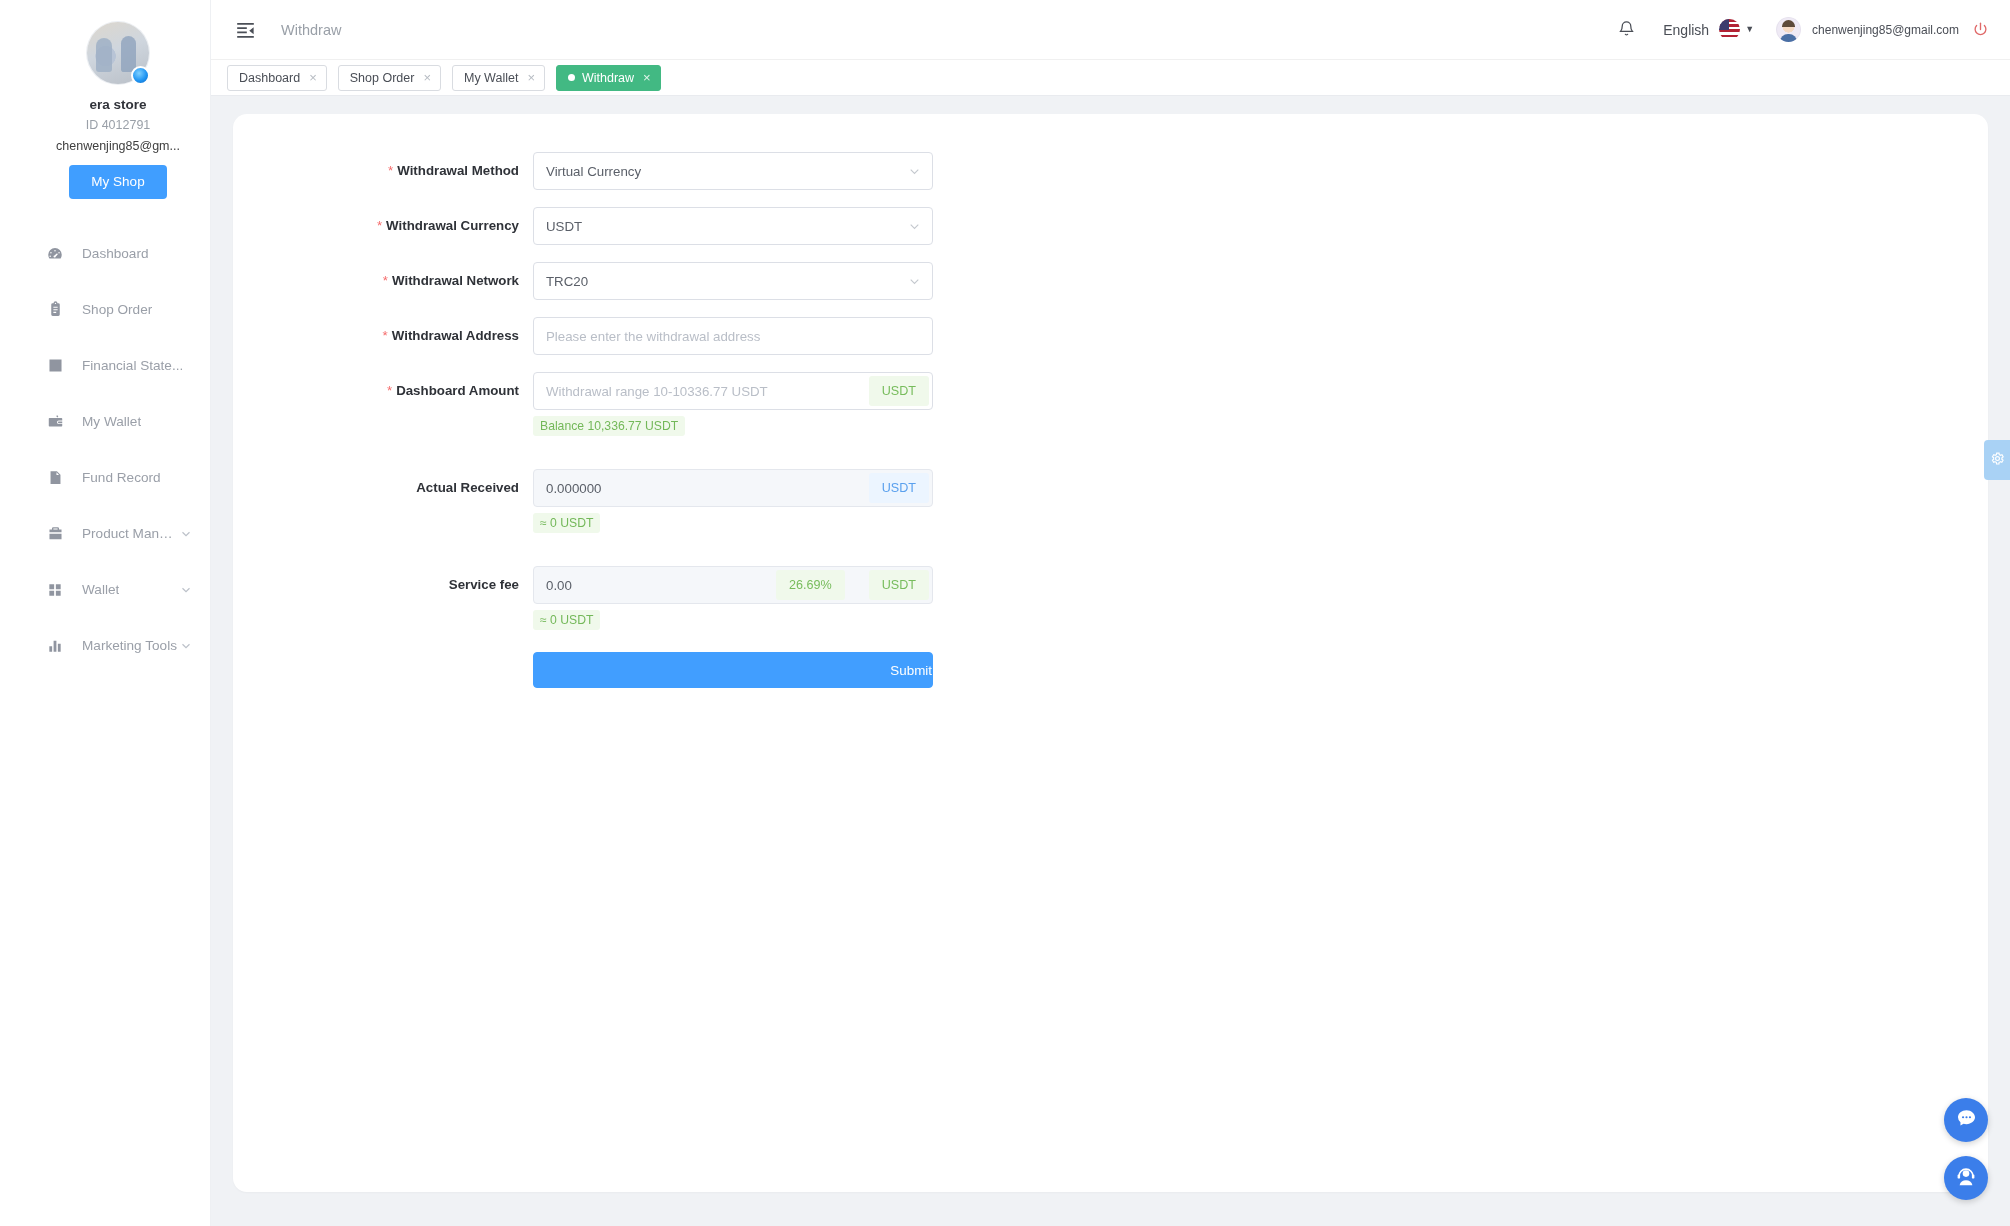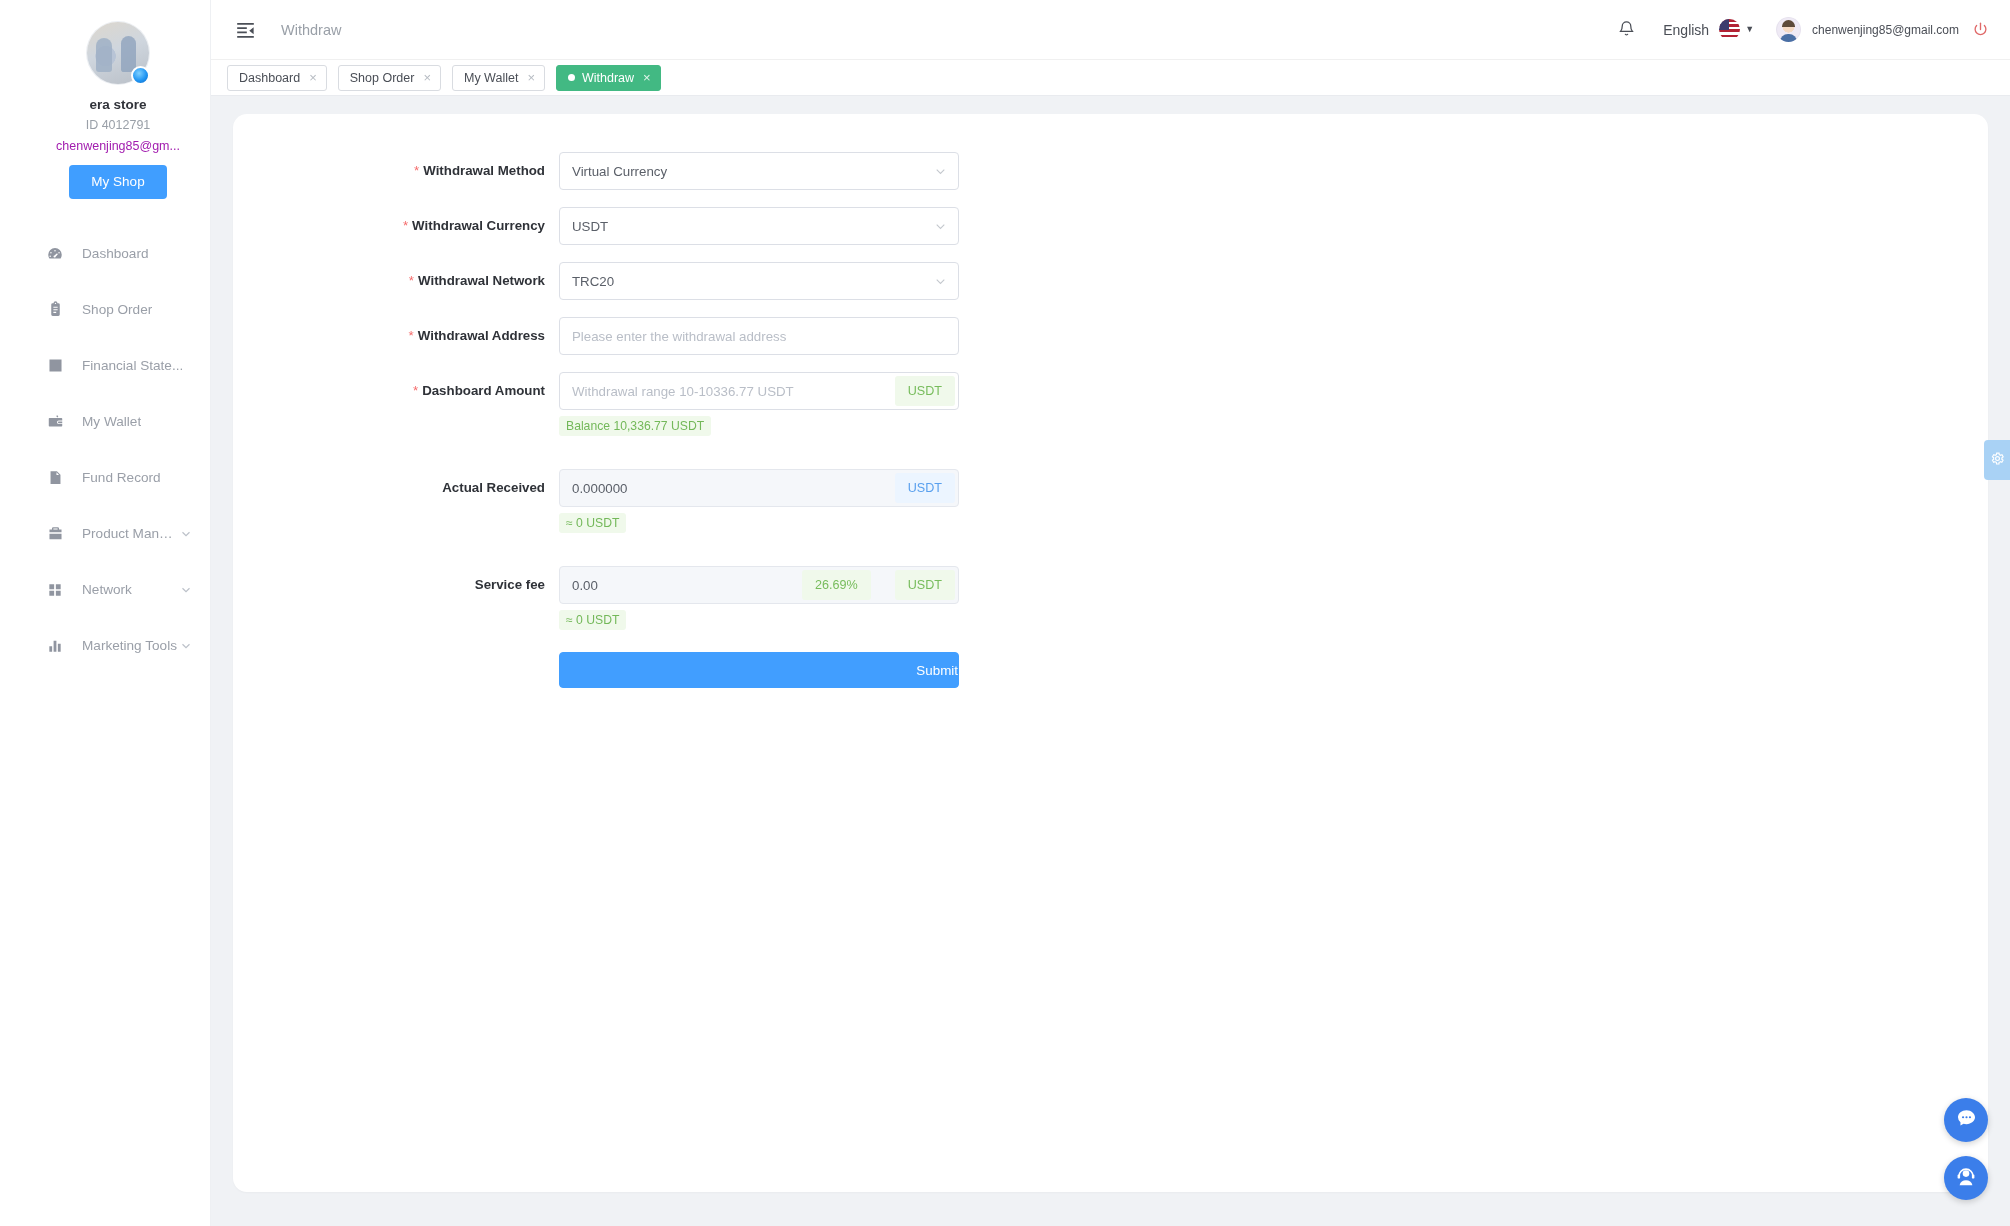--- a/index.html
+++ b/index.html
@@ -43,21 +43,21 @@
     background:#8ea3bd; border-radius:8px 8px 3px 3px; opacity:.8;
   }
   .avatar-badge {
     position:absolute; right:-1px; bottom:-1px; width:19px; height:19px;
     border-radius:50%;
     background: radial-gradient(circle at 40% 35%, #7fd0ff 0%, #2196f3 55%, #0b66c3 100%);
     border:2px solid #fff;
   }
   .store-name { font-size: 13.5px; font-weight: bold; color: #31333a; line-height: 20px; }
   .store-id { font-size: 12.5px; color: #9aa0a8; line-height: 21px; }
-  .store-email { font-size: 12.5px; color: #a21caf; line-height: 21px; }
+  .store-email { font-size: 12.5px; color: #404040; line-height: 21px; }
   .myshop-btn {
     display: inline-block; margin-top: 8px;
     background: #409eff; color: #fff;
     font-size: 13.5px; line-height: 1;
     padding: 10px 22px; border: none; border-radius: 4px;
     cursor: pointer;
   }
 
   .nav { margin-top: 27px; }
   .nav-item {
@@ -146,21 +146,20 @@
   }
   .tab.active .x { color:#e4f5ec; }
 
   
   .content-wrap { padding: 18px 22px 0 22px; }
   .card {
     background:#fff; border-radius: 14px;
     min-height: 1078px;
     box-shadow: 0 1px 2px rgba(0,0,0,.03);
     padding-top: 38px;
-    padding-left: 26px;
   }
 
   .form-row { display:flex; align-items: flex-start; margin-bottom: 17px; }
   .form-label {
     width: 300px; flex: 0 0 300px; text-align: right;
     font-size: 13.3px; font-weight: bold; color: #2f3238;
     line-height: 38px; padding-right: 14px; white-space: nowrap;
   }
   .req { color: #f56c6c; font-weight: normal; margin-right: 4px; }
   .field-col { width: 400px; }
@@ -296,21 +295,21 @@
             </svg>
         </span>
       </div>
 
       <div class="nav-item">
         <span class="nav-ico">
           <svg width="16" height="16" viewBox="0 0 24 24" fill="currentColor">
               <path d="M3.5 3.5h7.2v7.2H3.5Zm9.8 0h7.2v7.2h-7.2ZM3.5 13.3h7.2v7.2H3.5Zm9.8 0h7.2v7.2h-7.2Z"></path>
             </svg>
         </span>
-        <span class="nav-label">Network</span>
+        <span class="nav-label">Wallet</span>
         <span class="nav-arrow">
           <svg width="12" height="12" viewBox="0 0 24 24" fill="none" stroke="currentColor" stroke-width="2.4">
               <path d="M5 8.5 12 15.5 19 8.5"></path>
             </svg>
         </span>
       </div>
 
       <div class="nav-item">
         <span class="nav-ico">
           <svg width="16" height="16" viewBox="0 0 24 24" fill="currentColor">

